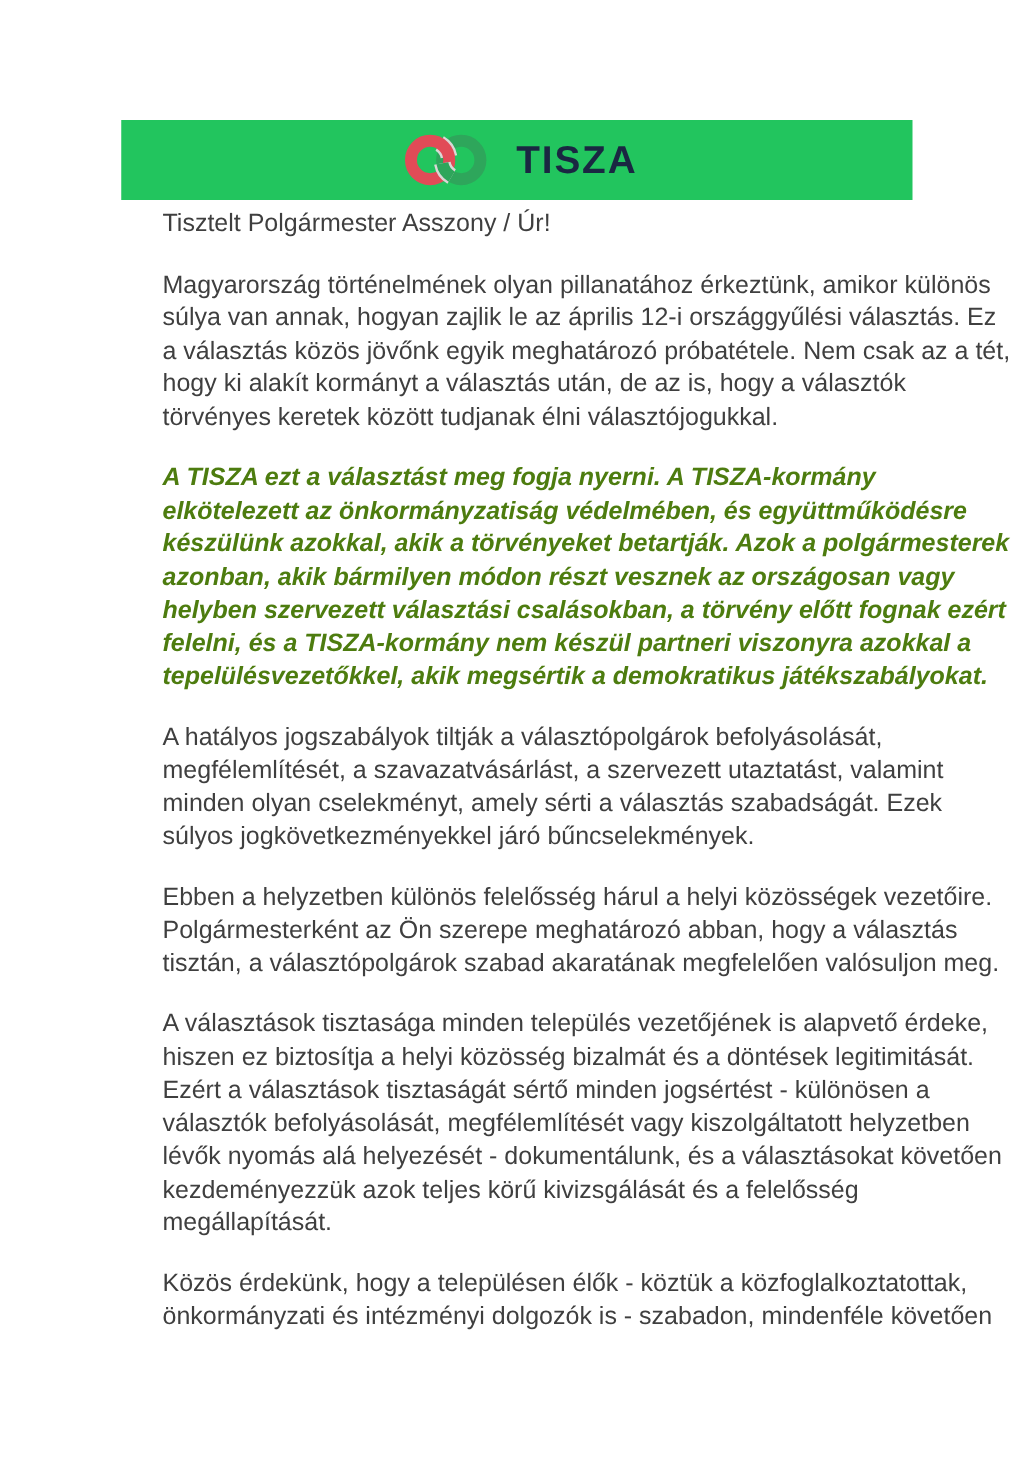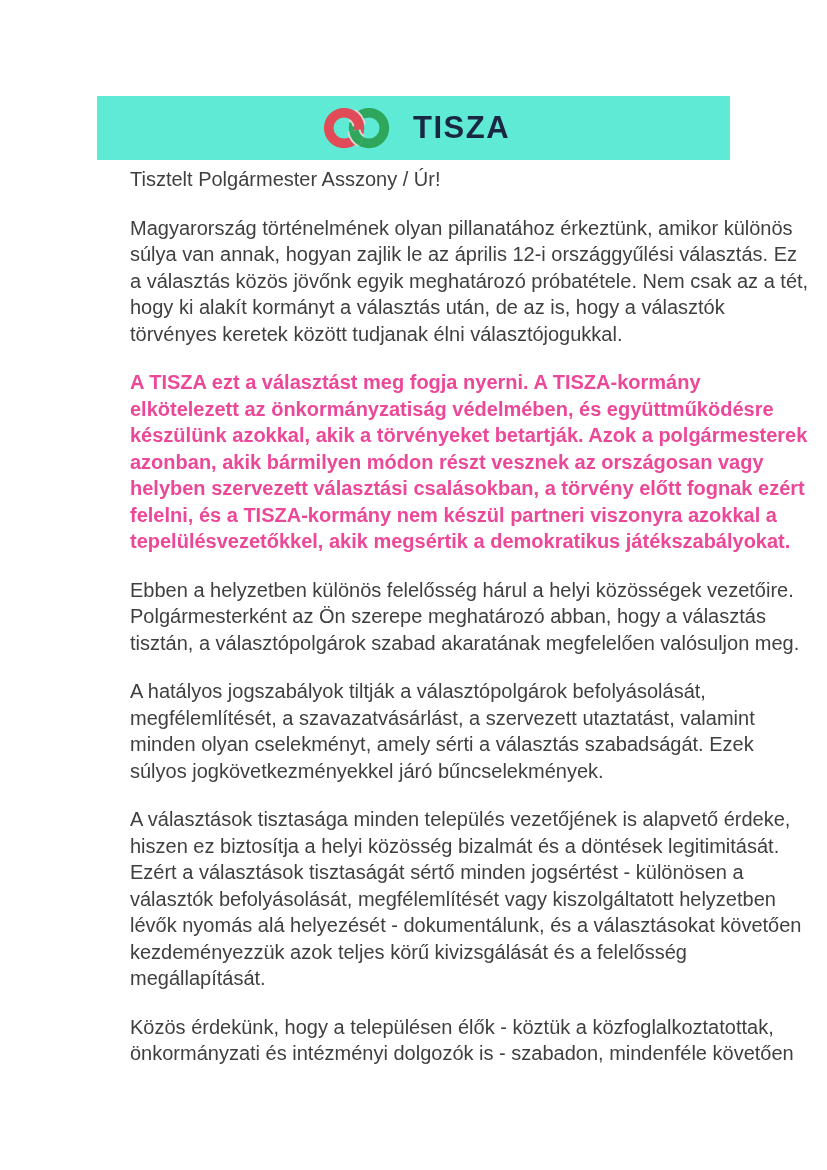--- a/index.html
+++ b/index.html
@@ -10,21 +10,21 @@
     background: #ffffff;
     overflow: hidden;
     font-family: "Liberation Sans", sans-serif;
   }
   .header-bar {
     position: absolute;
     left: 97px;
     top: 96px;
     width: 633px;
     height: 64px;
-    background: #5eead4;
+    background: #22c55e;
     display: flex;
     align-items: center;
     justify-content: center;
     gap: 15px;
   }
   .logo-mark { width: 81px; height: 46px; display: block; }
   .brand {
     font-size: 31px;
     font-weight: bold;
     color: #1a2742;
@@ -40,21 +40,22 @@
     color: #3f3f3f;
     font-size: 20px;
     line-height: 26.5px;
   }
   .letter p {
     margin: 0 0 22px 0;
     white-space: pre;
   }
   .letter p.bold {
     font-weight: bold;
-    color: #ec4899;
+    color: #4d7c0f;
+    font-style: italic;
   }
 </style>
 </head>
 <body>
 
 <div class="page">
 
   <div class="header-bar">
     <svg class="logo-mark" viewBox="0 0 78 48" xmlns="http://www.w3.org/2000/svg" aria-hidden="true">
 
@@ -78,27 +79,27 @@
 a választás közös jövőnk egyik meghatározó próbatétele. Nem csak az a tét,
 hogy ki alakít kormányt a választás után, de az is, hogy a választók
 törvényes keretek között tudjanak élni választójogukkal.</p>
     <p class="bold">A TISZA ezt a választást meg fogja nyerni. A TISZA-kormány
 elkötelezett az önkormányzatiság védelmében, és együttműködésre
 készülünk azokkal, akik a törvényeket betartják. Azok a polgármesterek
 azonban, akik bármilyen módon részt vesznek az országosan vagy
 helyben szervezett választási csalásokban, a törvény előtt fognak ezért
 felelni, és a TISZA-kormány nem készül partneri viszonyra azokkal a
 tepelülésvezetőkkel, akik megsértik a demokratikus játékszabályokat.</p>
-    <p>Ebben a helyzetben különös felelősség hárul a helyi közösségek vezetőire.
-Polgármesterként az Ön szerepe meghatározó abban, hogy a választás
-tisztán, a választópolgárok szabad akaratának megfelelően valósuljon meg.</p>
     <p>A hatályos jogszabályok tiltják a választópolgárok befolyásolását,
 megfélemlítését, a szavazatvásárlást, a szervezett utaztatást, valamint
 minden olyan cselekményt, amely sérti a választás szabadságát. Ezek
 súlyos jogkövetkezményekkel járó bűncselekmények.</p>
+    <p>Ebben a helyzetben különös felelősség hárul a helyi közösségek vezetőire.
+Polgármesterként az Ön szerepe meghatározó abban, hogy a választás
+tisztán, a választópolgárok szabad akaratának megfelelően valósuljon meg.</p>
     <p>A választások tisztasága minden település vezetőjének is alapvető érdeke,
 hiszen ez biztosítja a helyi közösség bizalmát és a döntések legitimitását.
 Ezért a választások tisztaságát sértő minden jogsértést - különösen a
 választók befolyásolását, megfélemlítését vagy kiszolgáltatott helyzetben
 lévők nyomás alá helyezését - dokumentálunk, és a választásokat követően
 kezdeményezzük azok teljes körű kivizsgálását és a felelősség
 megállapítását.</p>
     <p>Közös érdekünk, hogy a településen élők - köztük a közfoglalkoztatottak,
 önkormányzati és intézményi dolgozók is - szabadon, mindenféle követően</p>
   </div>

